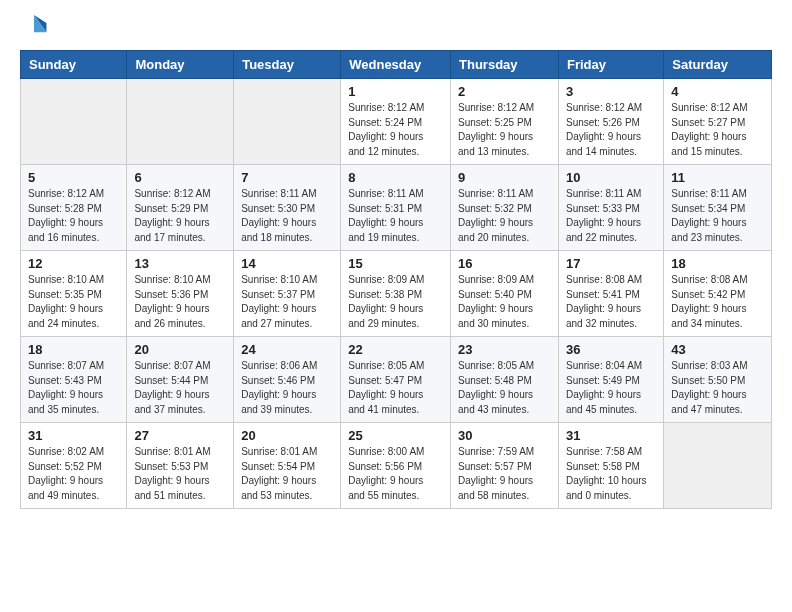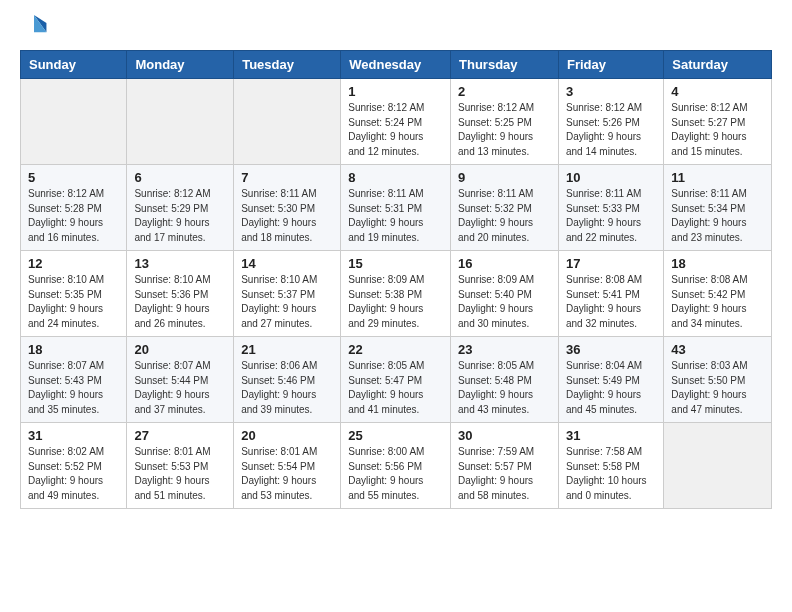--- a/index.html
+++ b/index.html
@@ -213,21 +213,21 @@
         <tr>
           <td>
             <span class="day-number">18</span>
             <div class="day-info">Sunrise: 8:07 AM<br>Sunset: 5:43 PM<br>Daylight: 9 hours<br>and 35 minutes.</div>
           </td>
           <td>
             <span class="day-number">20</span>
             <div class="day-info">Sunrise: 8:07 AM<br>Sunset: 5:44 PM<br>Daylight: 9 hours<br>and 37 minutes.</div>
           </td>
           <td>
-            <span class="day-number">21</span>
+            <span class="day-number">24</span>
             <div class="day-info">Sunrise: 8:06 AM<br>Sunset: 5:46 PM<br>Daylight: 9 hours<br>and 39 minutes.</div>
           </td>
           <td>
             <span class="day-number">22</span>
             <div class="day-info">Sunrise: 8:05 AM<br>Sunset: 5:47 PM<br>Daylight: 9 hours<br>and 41 minutes.</div>
           </td>
           <td>
             <span class="day-number">23</span>
             <div class="day-info">Sunrise: 8:05 AM<br>Sunset: 5:48 PM<br>Daylight: 9 hours<br>and 43 minutes.</div>
           </td>

